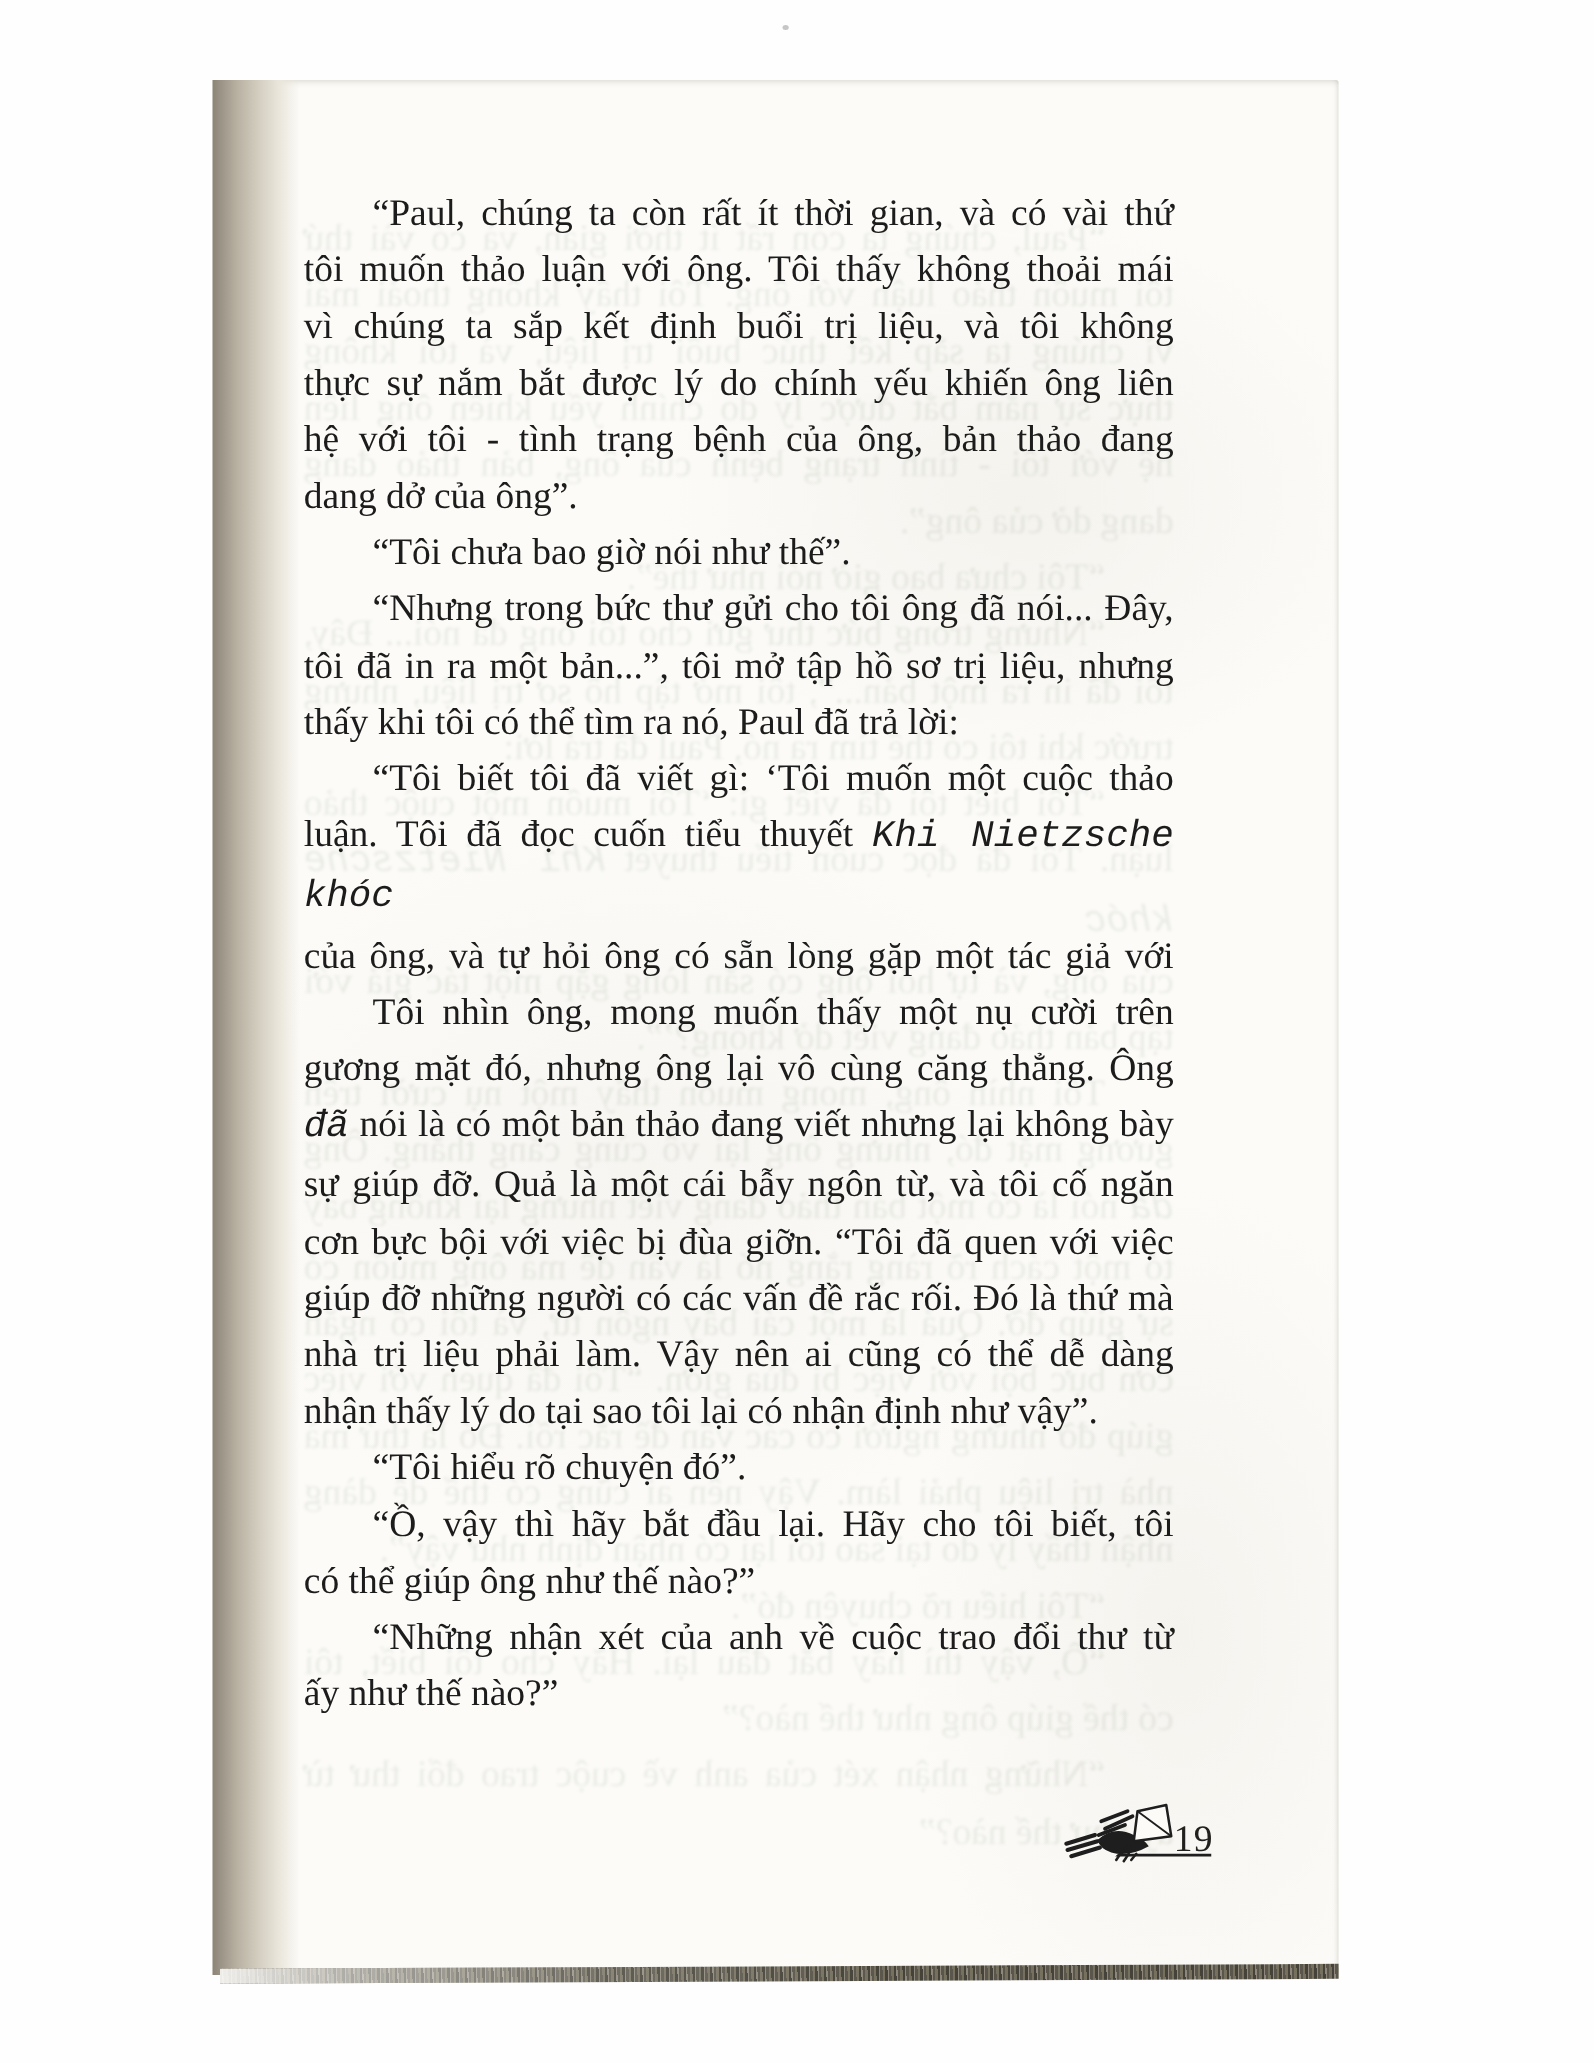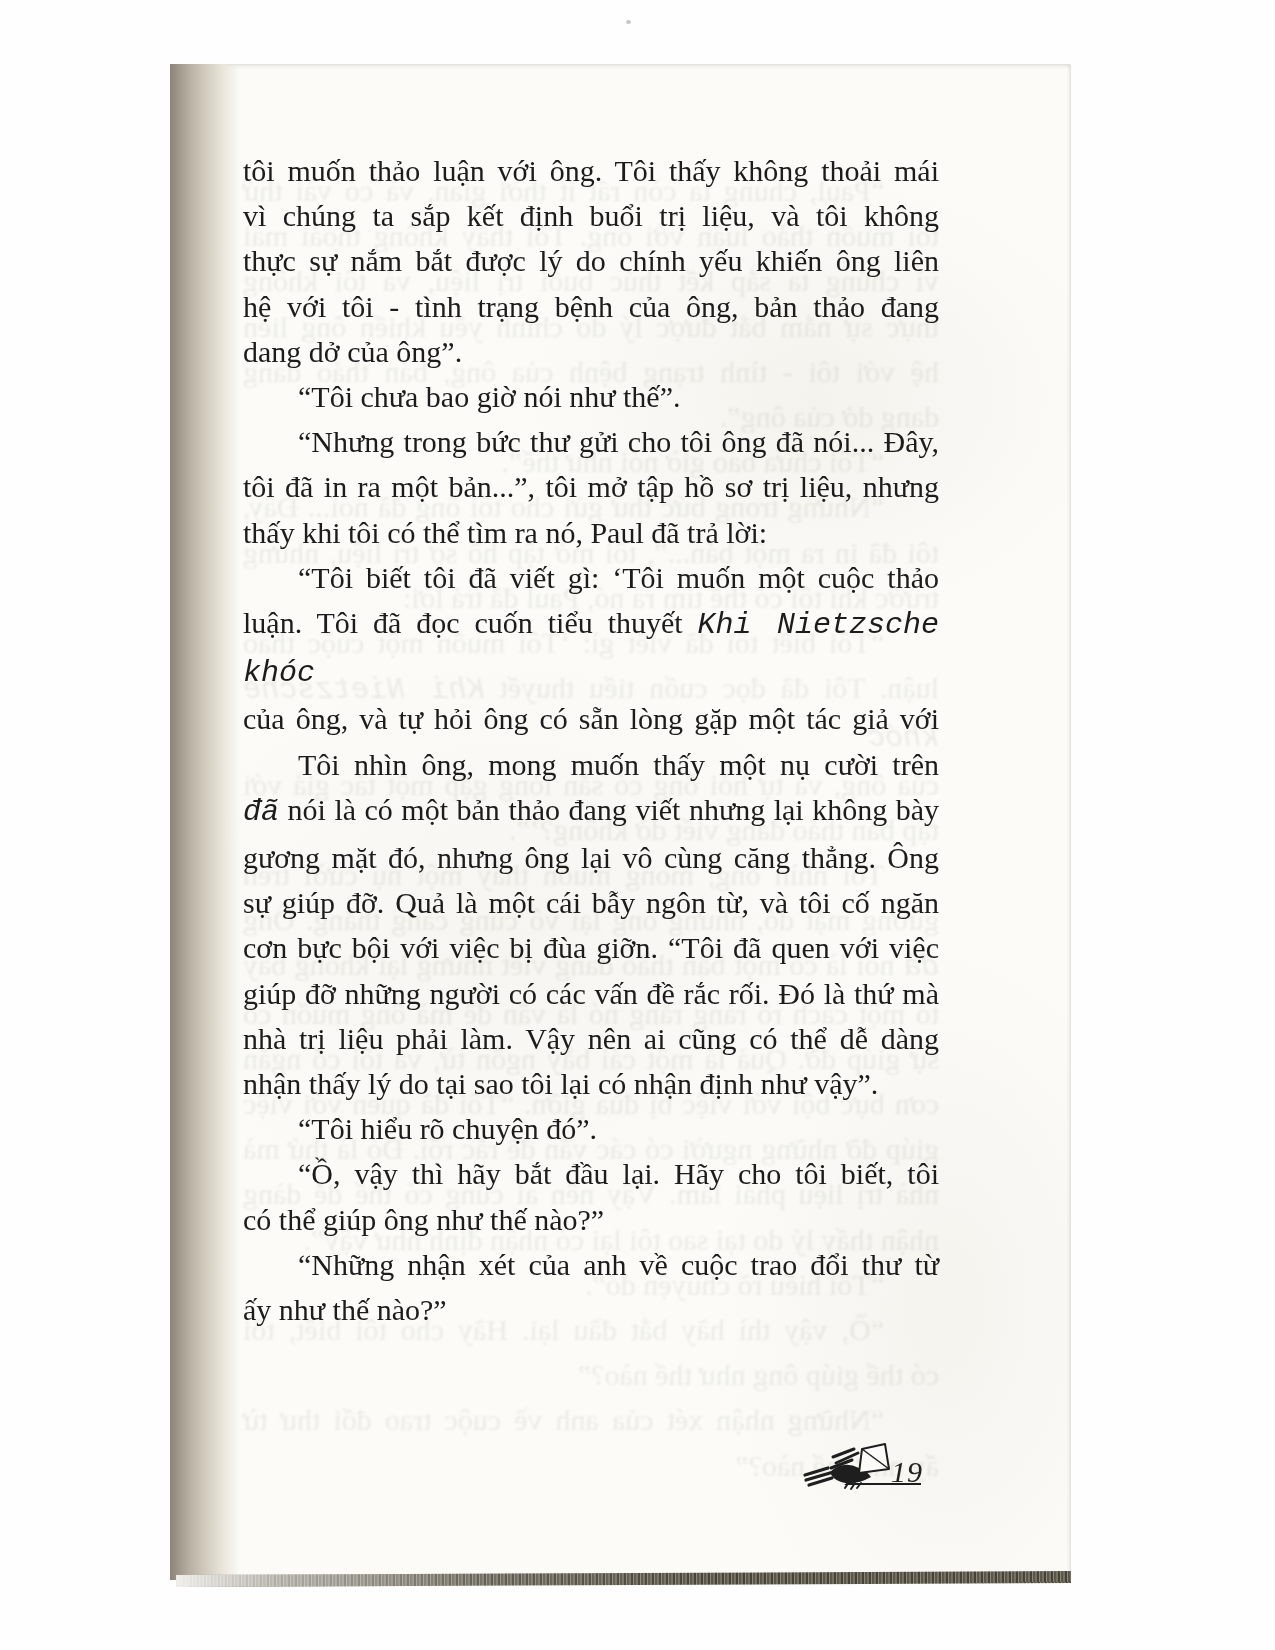--- a/index.html
+++ b/index.html
@@ -27,21 +27,21 @@
   .text{position:absolute;left:73px;top:84px;width:696px;z-index:3;
         font-size:30px;line-height:45.2px;color:#1c1c1c;text-align:justify;}
   .ghost{position:absolute;left:73px;top:104px;width:696px;z-index:1;
          font-size:30px;line-height:45.2px;text-align:justify;color:#75816d;
          opacity:.13;transform:scaleX(-1);filter:blur(1.3px);}
   .para{margin:0;}
   .line{text-align:justify;}
   .line.j{text-align-last:justify;}
   .line.ind{text-indent:55px;}
   .it{font-style:italic;font-family:Liberation Mono, monospace;}
-  .footer{position:absolute;left:633px;top:1378px;width:310px;height:52px;z-index:3;font-style:italic;}
+  .footer{position:absolute;left:681px;top:1378px;width:310px;height:52px;z-index:3;}
   .footer svg{position:absolute;left:0;top:0;}
   .pagenum{position:absolute;left:88px;top:15px;font-size:30px;line-height:30px;
            letter-spacing:1px;color:#22211f;}
 </style>
 </head>
 <body>
 
 <div class="photo">
   <div class="speck"></div>
 
@@ -87,20 +87,21 @@
           <div class="line j ind"><span>“Ồ, vậy thì hãy bắt đầu lại. Hãy cho tôi biết, tôi</span></div>
           <div class="line"><span>có thể giúp ông như thế nào?”</span></div>
         </div>
         <div class="para">
           <div class="line j ind"><span>“Những nhận xét của anh về cuộc trao đổi thư từ</span></div>
           <div class="line"><span>ấy như thế nào?”</span></div>
         </div>
       </div>
     <div class="text">
         <div class="para">
+          <div class="line j ind"><span>“Paul, chúng ta còn rất ít thời gian, và có vài thứ</span></div>
           <div class="line j"><span>tôi muốn thảo luận với ông. Tôi thấy không thoải mái</span></div>
           <div class="line j"><span>vì chúng ta sắp kết định buổi trị liệu, và tôi không</span></div>
           <div class="line j"><span>thực sự nắm bắt được lý do chính yếu khiến ông liên</span></div>
           <div class="line j"><span>hệ với tôi - tình trạng bệnh của ông, bản thảo đang</span></div>
           <div class="line"><span>dang dở của ông”.</span></div>
         </div>
         <div class="para">
           <div class="line ind"><span>“Tôi chưa bao giờ nói như thế”.</span></div>
         </div>
         <div class="para">
@@ -108,22 +109,22 @@
           <div class="line j"><span>tôi đã in ra một bản...”, tôi mở tập hồ sơ trị liệu, nhưng</span></div>
           <div class="line"><span>thấy khi tôi có thể tìm ra nó, Paul đã trả lời:</span></div>
         </div>
         <div class="para">
           <div class="line j ind"><span>“Tôi biết tôi đã viết gì: ‘Tôi muốn một cuộc thảo</span></div>
           <div class="line j"><span>luận. Tôi đã đọc cuốn tiểu thuyết </span><span class="it">Khi Nietzsche khóc</span></div>
           <div class="line j"><span>của ông, và tự hỏi ông có sẵn lòng gặp một tác giả với</span></div>
         </div>
         <div class="para">
           <div class="line j ind"><span>Tôi nhìn ông, mong muốn thấy một nụ cười trên</span></div>
+          <div class="line j"><span>gương mặt đó, nhưng ông lại vô cùng căng thẳng. Ông</span></div>
           <div class="line j"><span class="it">đã</span><span> nói là có một bản thảo đang viết nhưng lại không bày</span></div>
-          <div class="line j"><span>gương mặt đó, nhưng ông lại vô cùng căng thẳng. Ông</span></div>
           <div class="line j"><span>sự giúp đỡ. Quả là một cái bẫy ngôn từ, và tôi cố ngăn</span></div>
           <div class="line j"><span>cơn bực bội với việc bị đùa giỡn. “Tôi đã quen với việc</span></div>
           <div class="line j"><span>giúp đỡ những người có các vấn đề rắc rối. Đó là thứ mà</span></div>
           <div class="line j"><span>nhà trị liệu phải làm. Vậy nên ai cũng có thể dễ dàng</span></div>
           <div class="line"><span>nhận thấy lý do tại sao tôi lại có nhận định như vậy”.</span></div>
         </div>
         <div class="para">
           <div class="line ind"><span>“Tôi hiểu rõ chuyện đó”.</span></div>
         </div>
         <div class="para">

